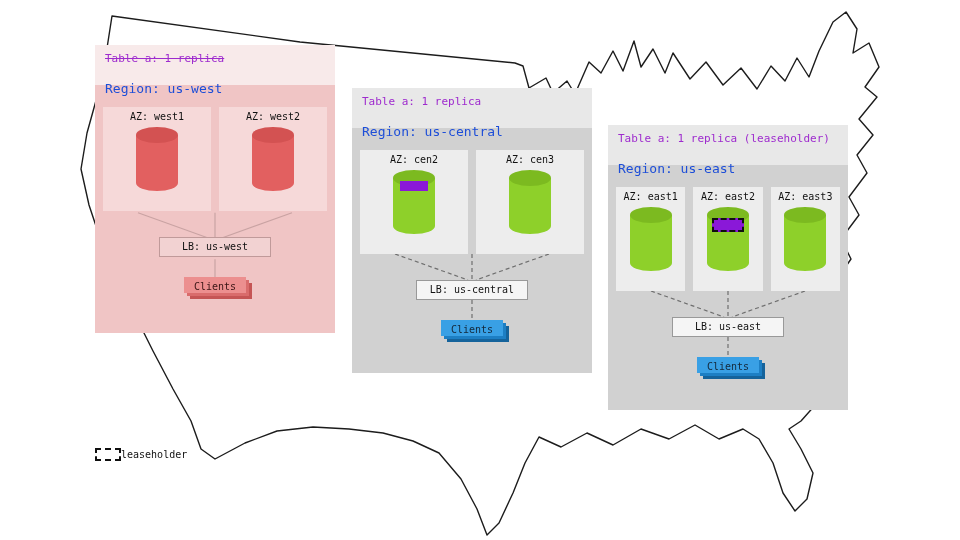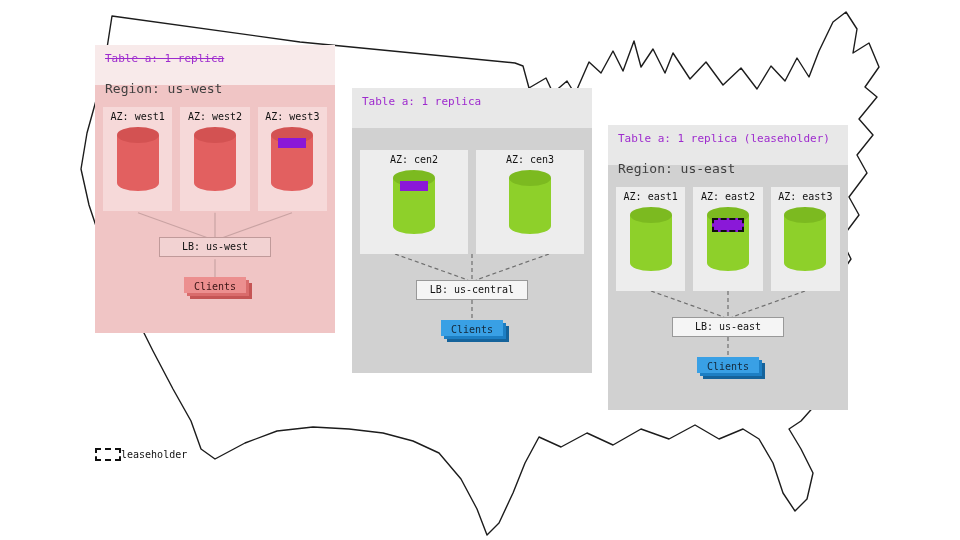--- a/index.html
+++ b/index.html
@@ -20,21 +20,21 @@
   .lines{position:absolute;inset:0;width:100%;height:100%;pointer-events:none}
   .region--red .lines line{stroke:var(--west-line-color,#c9a3a3);stroke-width:1.2}
   .region--gray .lines line{stroke:#6e6e6e;stroke-width:1.2;stroke-dasharray:4 3}
 
   .tbl-header{position:absolute;top:0;left:0;right:0;height:40px;line-height:28px;
     padding:0 10px;font-size:11px;color:var(--purple-text);white-space:nowrap;overflow:hidden}
   .region--red .tbl-header{background:var(--west-header-bg)}
   .region--gray .tbl-header{background:var(--gray-header-bg)}
   .strike{text-decoration:line-through}
 
-  .region-label{position:absolute;top:36px;left:10px;font-size:13px;color:#404040}
+  .region-label{position:absolute;top:36px;left:10px;font-size:13px;color:#1d4ed8}
 
   .az-row{position:absolute;top:62px;left:8px;right:8px;height:104px;display:flex;gap:8px}
   .az{flex:1;position:relative;text-align:center}
   .region--red .az{background:var(--west-az-bg)}
   .region--gray .az{background:var(--gray-az-bg)}
   .az-label{font-size:10px;padding-top:4px;color:#111;white-space:nowrap}
   .cyl{display:block;margin:4px auto 0}
   .region--red  .cyl-body{fill:var(--west-cyl-body)}
   .region--red  .cyl-top {fill:var(--west-cyl-top)}
   .region--gray .cyl-body{fill:var(--green-cyl-body)}
@@ -91,44 +91,36 @@
     </div>
     <div class="az">
       <div class="az-label">AZ: west2</div>
       <svg class="cyl" viewBox="0 0 44 66" width="44" height="66">
         <ellipse class="cyl-body" cx="22" cy="57" rx="21" ry="8"></ellipse>
           <rect class="cyl-body" x="1" y="9" width="42" height="48"></rect>
           <ellipse class="cyl-top" cx="22" cy="9" rx="21" ry="8"></ellipse>
       </svg>
 
     </div>
-    <div class="az">
-      <div class="az-label">AZ: west3</div>
-      <svg class="cyl" viewBox="0 0 44 66" width="44" height="66">
-        <ellipse class="cyl-body" cx="22" cy="57" rx="21" ry="8"></ellipse>
-          <rect class="cyl-body" x="1" y="9" width="42" height="48"></rect>
-          <ellipse class="cyl-top" cx="22" cy="9" rx="21" ry="8"></ellipse>
-      </svg>
-      <div class="replica-marker" style="display: block;"></div>
-    </div>
   </div>
   <div class="lb">LB: us-west</div>
   <div class="clients">Clients</div>
 </section>
 
 <section class="region region--gray" style="left:352px;top:88px">
   <svg class="lines" viewBox="0 0 240 285" preserveAspectRatio="none">
     <line x1="43" y1="166" x2="116" y2="192"></line>
     <line x1="120" y1="166" x2="120" y2="192"></line>
     <line x1="197" y1="166" x2="124" y2="192"></line>
     <line x1="120" y1="212" x2="120" y2="232"></line>
   </svg>
   <header class="tbl-header">
     <span class="tbl-label">Table a: 1 replica</span>
   </header>
+  <div class="region-label">Region: us-central</div>
   <div class="az-row">
     <div class="az">
       <div class="az-label">AZ: cen2</div>
       <svg class="cyl" viewBox="0 0 44 66" width="44" height="66">
         <ellipse class="cyl-body" cx="22" cy="57" rx="21" ry="8"></ellipse>
           <rect class="cyl-body" x="1" y="9" width="42" height="48"></rect>
           <ellipse class="cyl-top" cx="22" cy="9" rx="21" ry="8"></ellipse>
       </svg>
       <div class="replica-marker" style="display: block;"></div>
     </div>

